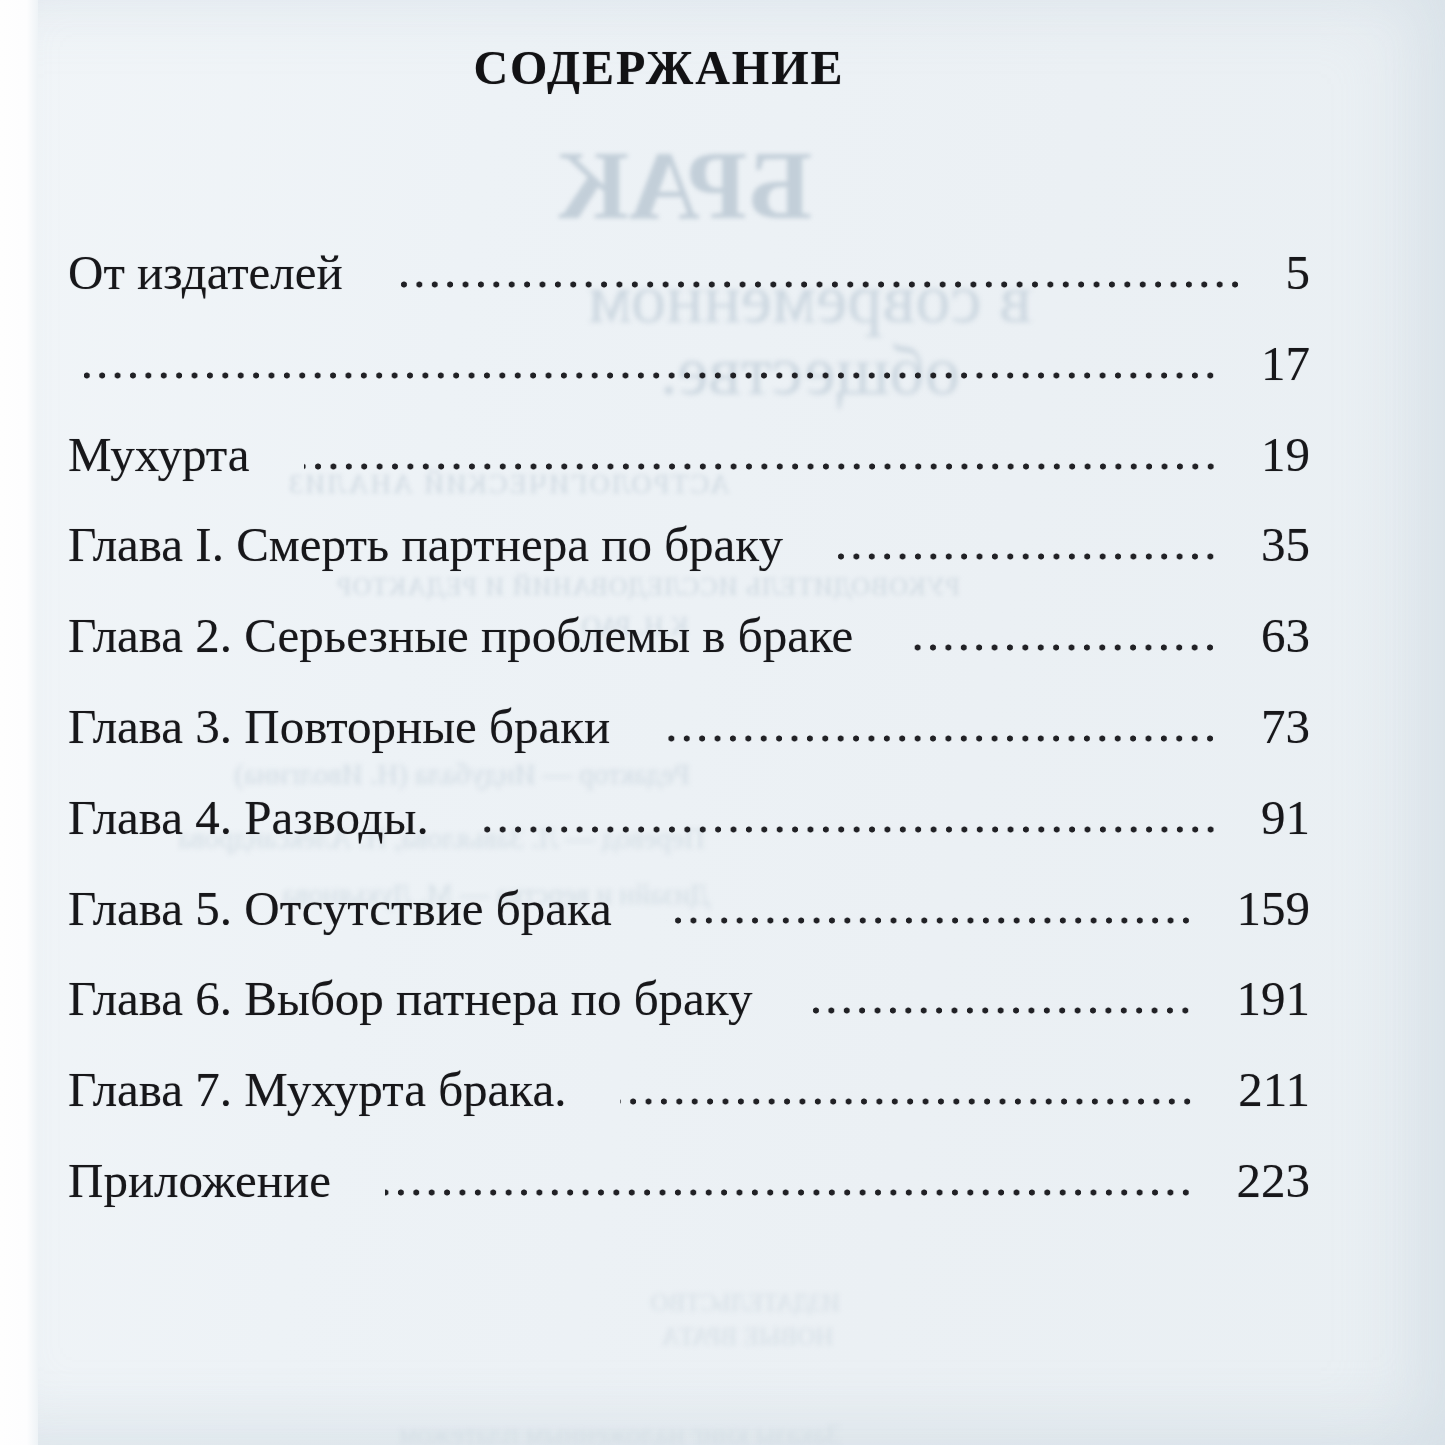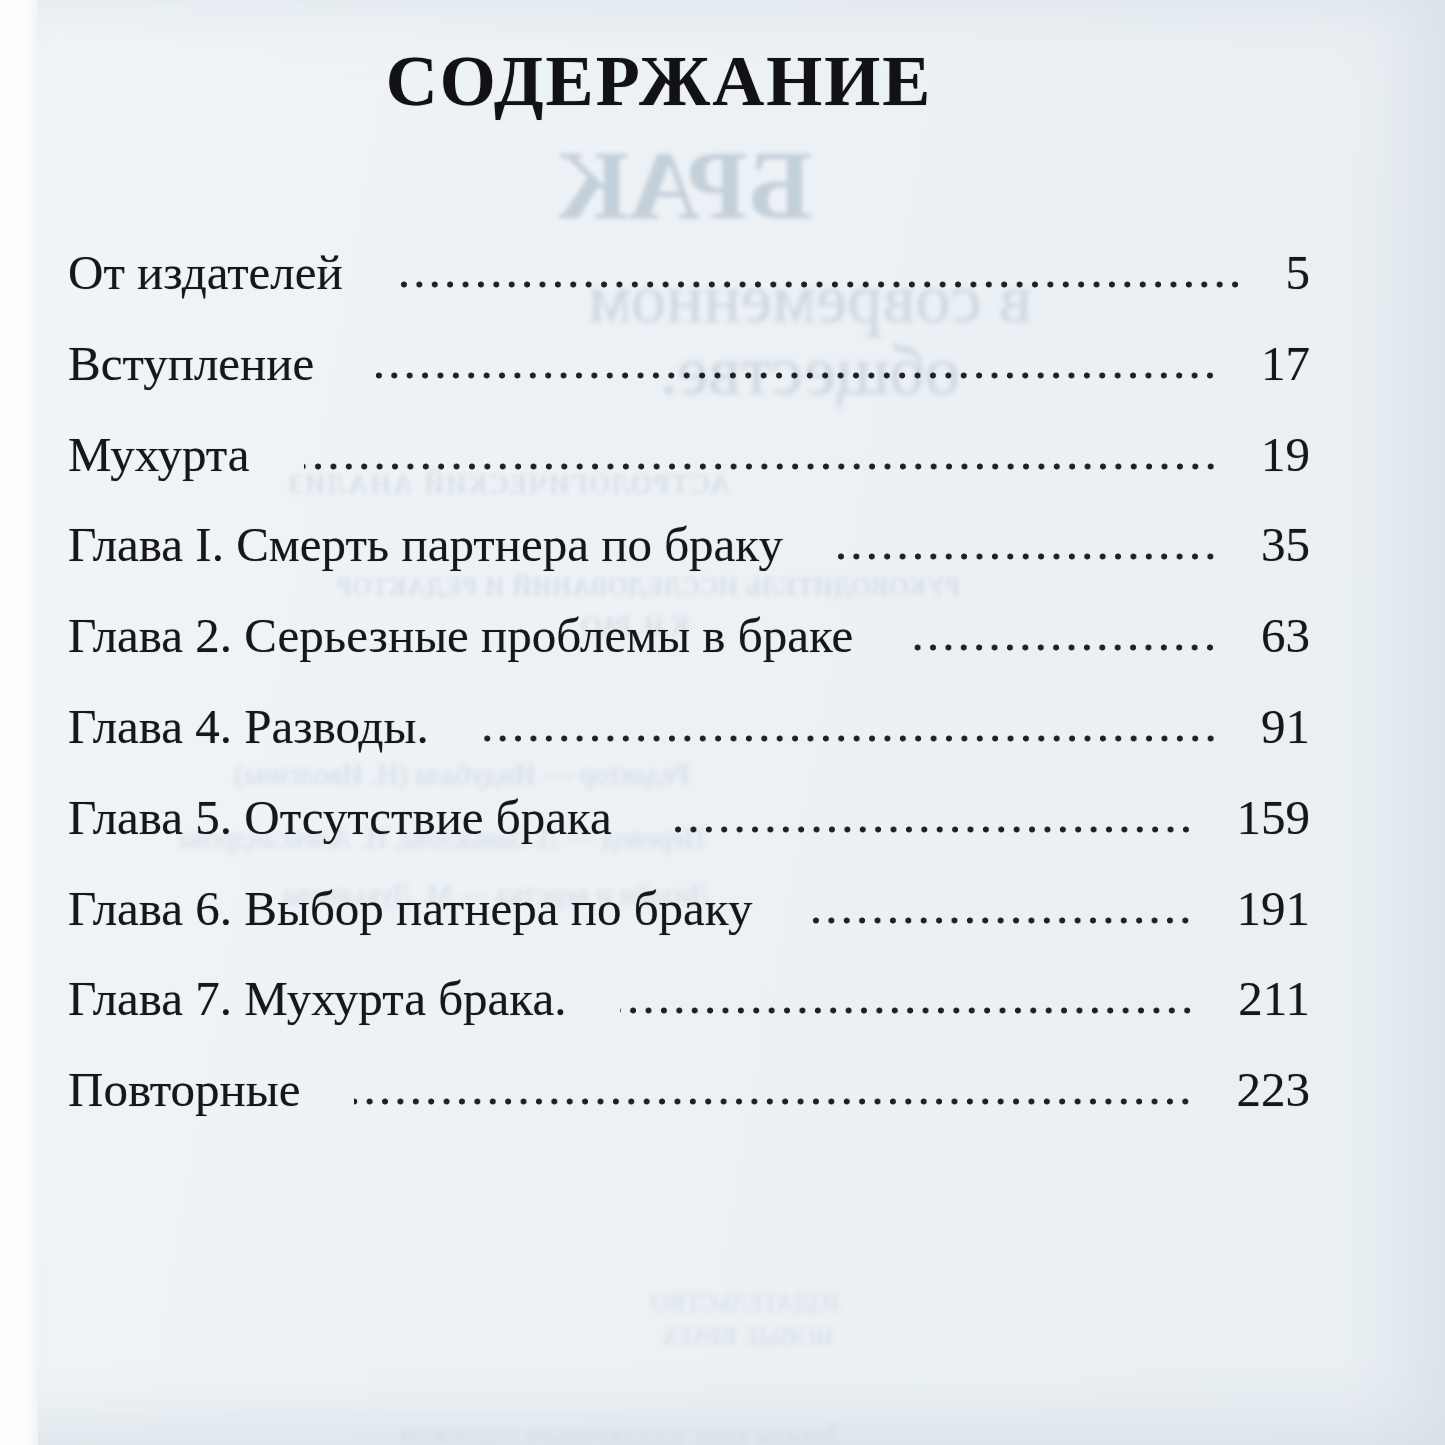--- a/index.html
+++ b/index.html
@@ -34,21 +34,21 @@
   .g7{left:330px;top:760px;width:360px;font-size:29px;color:#d2dce4;filter:blur(2.5px);}
   .g8{left:315px;top:824px;width:390px;font-size:29px;color:#d4dee5;filter:blur(2.6px);}
   .g9{left:340px;top:880px;width:370px;font-size:29px;color:#d4dee5;filter:blur(2.6px);}
   .g10{left:655px;top:1290px;width:185px;font-size:25px;color:#d6dfe6;filter:blur(2.6px);}
   .g11{left:655px;top:1324px;width:185px;font-size:25px;color:#d6dfe6;filter:blur(2.6px);}
   .g12{left:360px;top:1420px;width:520px;font-size:29px;color:#d4dee5;filter:blur(2.6px);}
   
   .title{
     position:absolute;top:40px;left:68px;right:135px;margin:0;
     text-align:center;transform:translateX(-30px);
-    font-size:72px;font-weight:bold;letter-spacing:2px;
+    font-size:48px;font-weight:bold;letter-spacing:2px;
     color:#121214;text-shadow:0 0 1px rgba(18,18,24,.4);
   }
   .toc{
     position:absolute;top:222px;left:68px;right:135px;
     display:flex;flex-direction:column;
   }
   .row{
     height:90.8px;box-sizing:border-box;padding-top:22px;
     display:flex;align-items:baseline;
     font-size:49px;color:#17171a;
@@ -89,21 +89,20 @@
   <div class="toc">
   <div class="row">
     <span class="label">От издателей</span>
     <span class="leader"></span>
     <span class="pageno">5</span>
   </div>
 
 
 
   <div class="row">
-    <span class="label">Вступление</span>
     <span class="leader"></span>
     <span class="pageno">17</span>
   </div>
 
   <div class="row">
     <span class="label">Мухурта</span>
     <span class="leader"></span>
     <span class="pageno">19</span>
   </div>
 
@@ -112,20 +111,25 @@
     <span class="leader"></span>
     <span class="pageno">35</span>
   </div>
 
   <div class="row">
     <span class="label">Глава 2. Серьезные проблемы в браке</span>
     <span class="leader"></span>
     <span class="pageno">63</span>
   </div>
 
+  <div class="row">
+    <span class="label">Глава 3. Повторные браки</span>
+    <span class="leader"></span>
+    <span class="pageno">73</span>
+  </div>
 
   <div class="row">
     <span class="label">Глава 4. Разводы.</span>
     <span class="leader"></span>
     <span class="pageno">91</span>
   </div>
 
   <div class="row">
     <span class="label">Глава 5. Отсутствие брака</span>
     <span class="leader"></span>
@@ -138,18 +142,18 @@
     <span class="pageno">191</span>
   </div>
 
   <div class="row">
     <span class="label">Глава 7. Мухурта брака.</span>
     <span class="leader"></span>
     <span class="pageno">211</span>
   </div>
 
   <div class="row">
-    <span class="label">Повторные</span>
+    <span class="label">Приложение</span>
     <span class="leader"></span>
     <span class="pageno">223</span>
   </div>
 </div>
 </div>
 
 </body></html>

